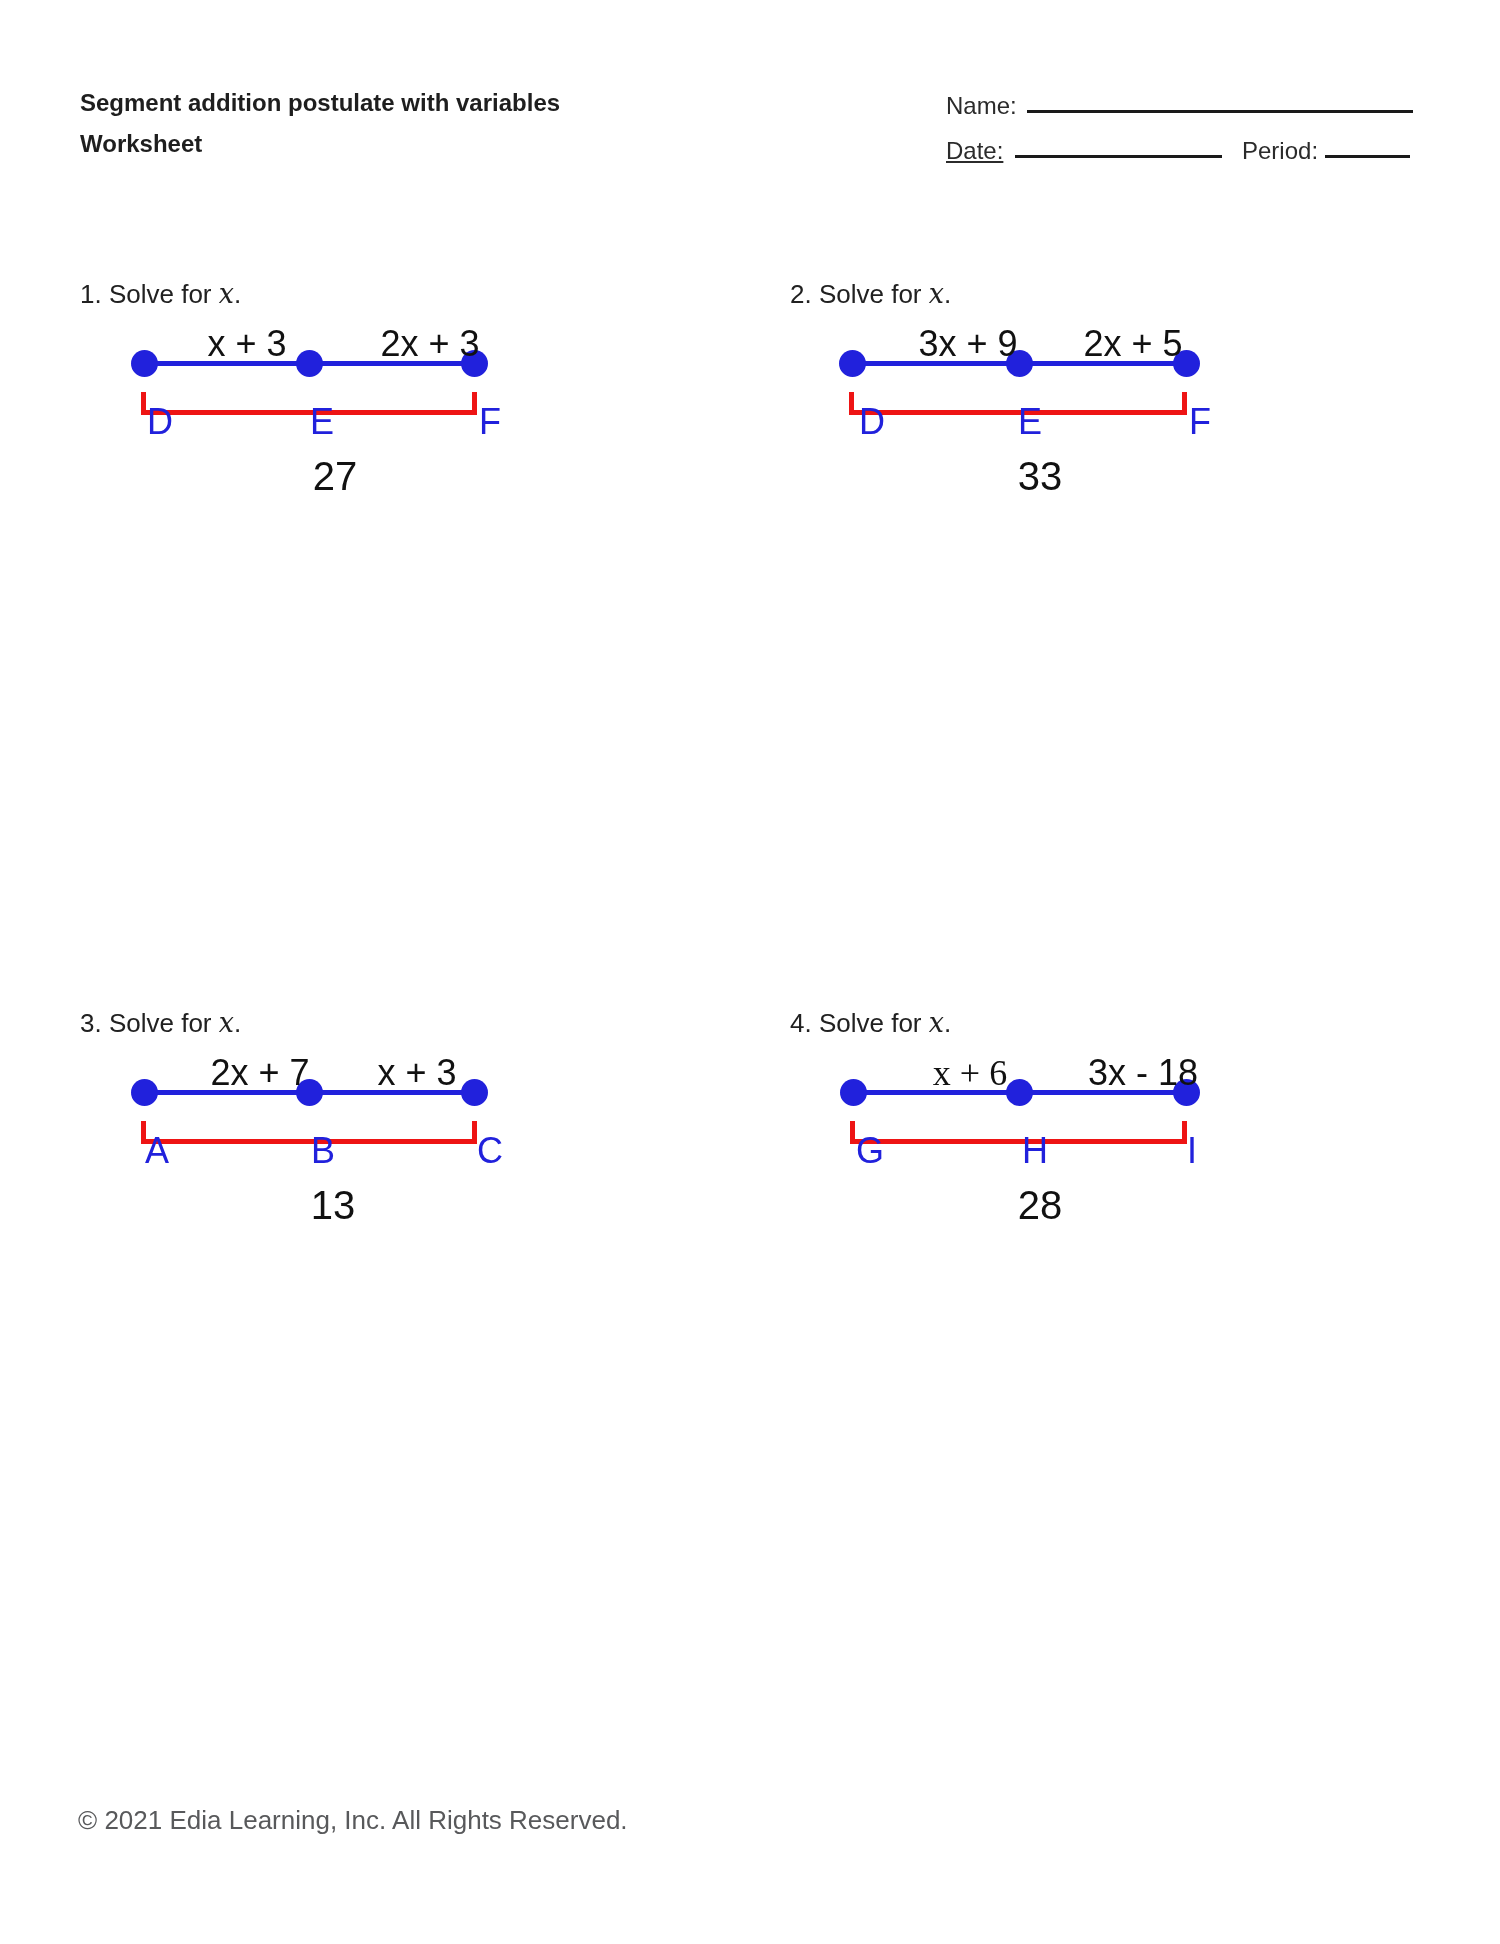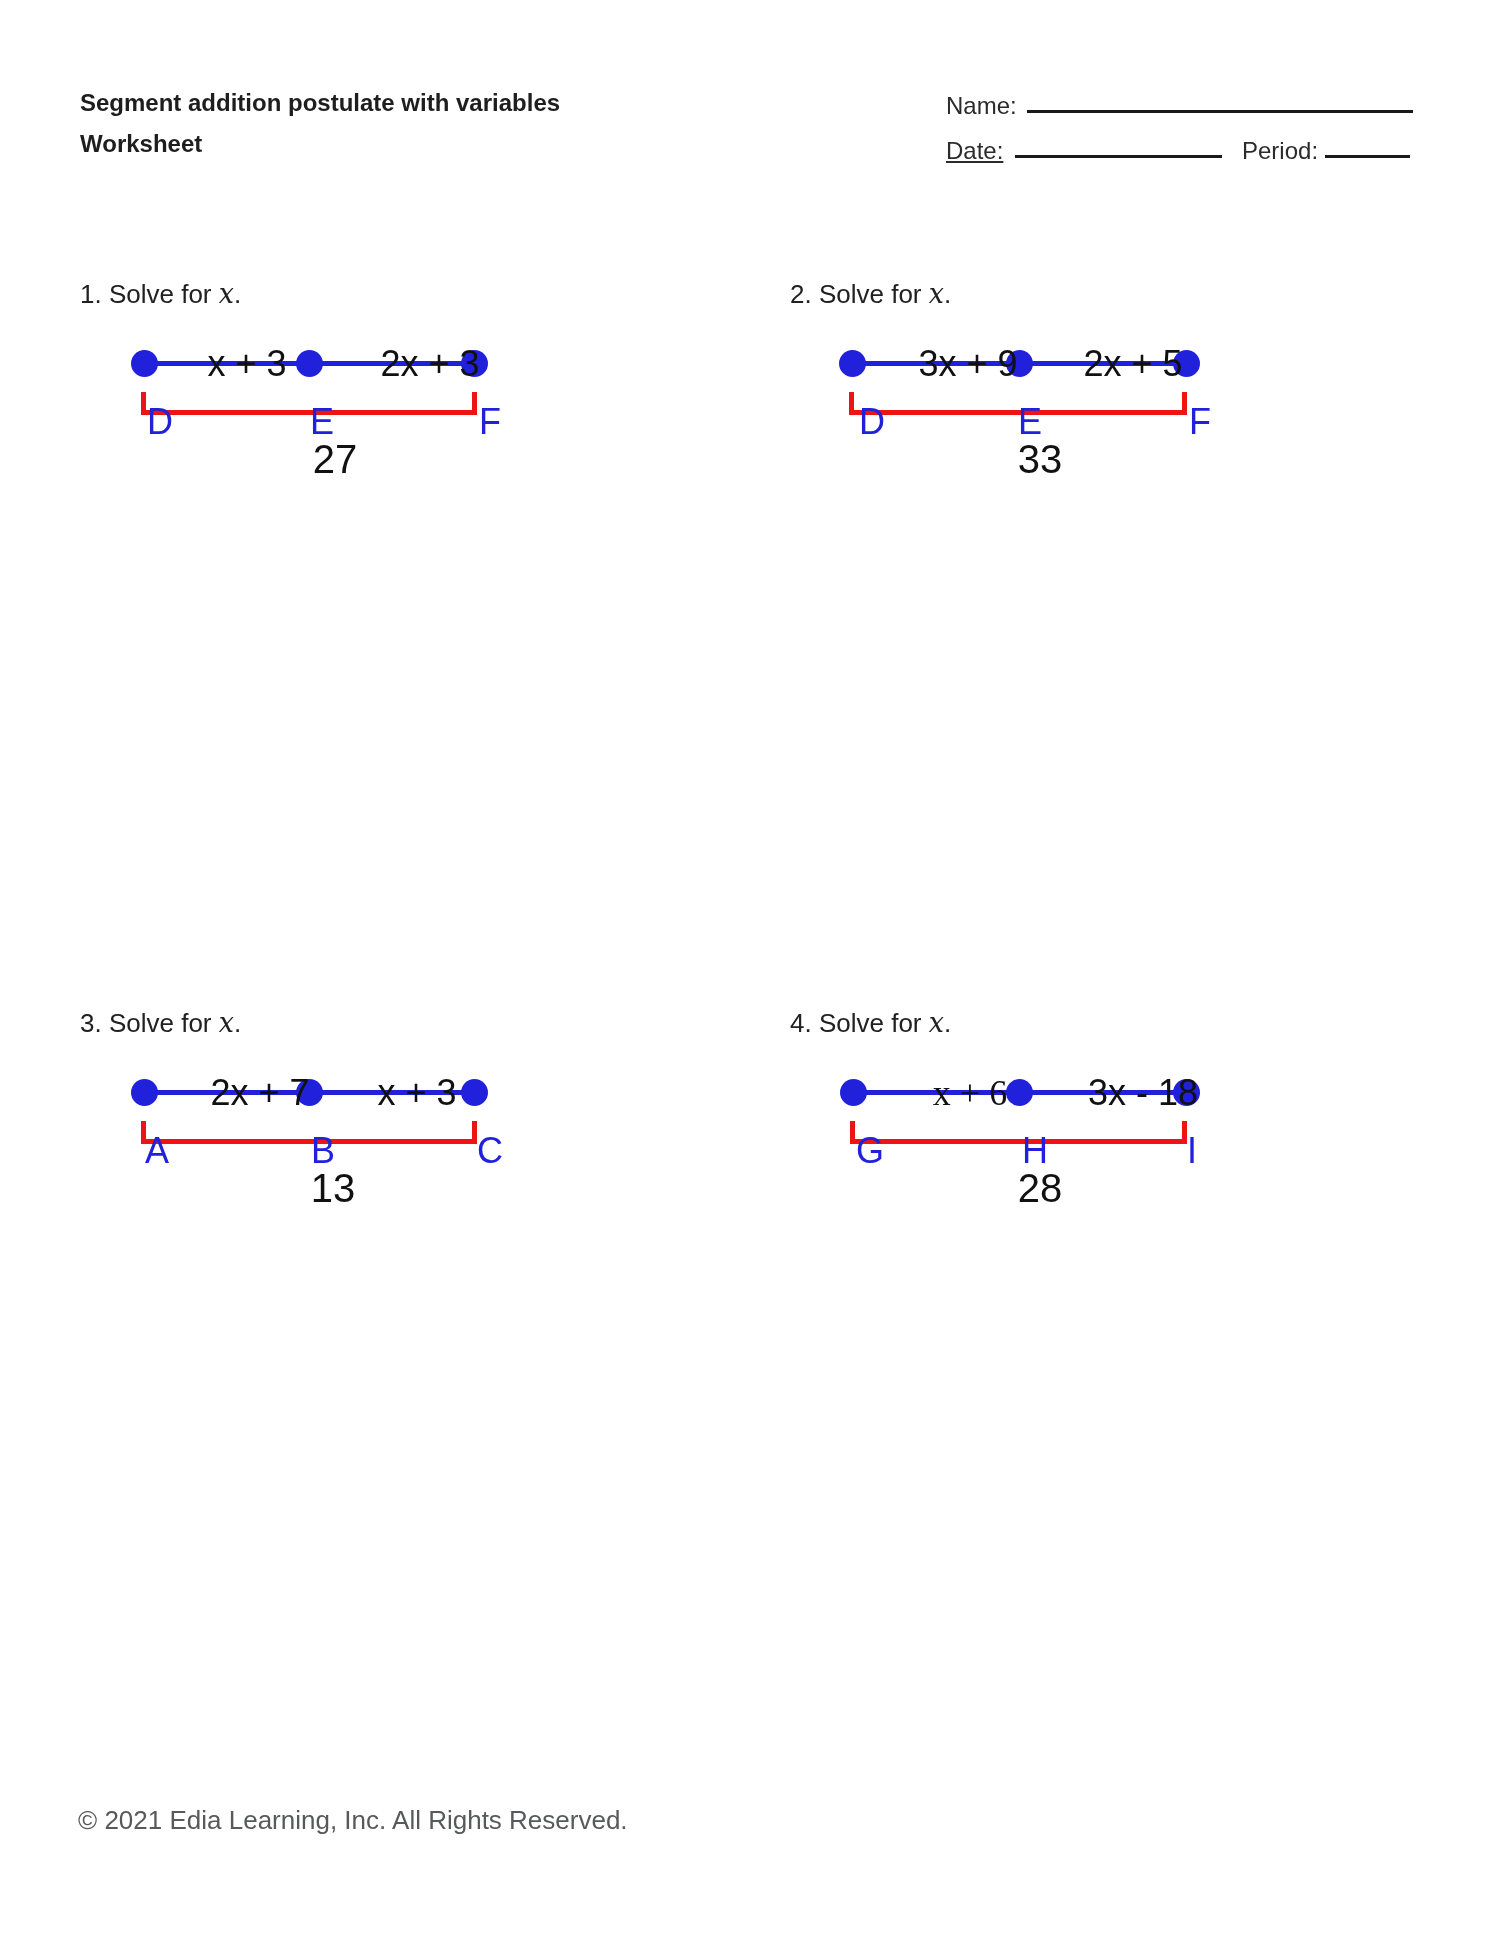--- a/index.html
+++ b/index.html
@@ -23,34 +23,34 @@
   .field-line { position: absolute; height: 3px; background: #1a1a1a; }
 
   
   .problem { position: absolute; width: 540px; height: 235px; }
   .prompt { position: absolute; left: 0; top: 0; font-size: 26px; color: #212121; white-space: nowrap; }
   .mathx { font-family: "DejaVu Serif", serif; font-style: italic; font-size: 27px; }
   .seg-line { position: absolute; top: 83px; height: 5px; background: var(--blue); border-radius: 2px; }
   .dot { position: absolute; top: 72px; width: 27px; height: 27px; border-radius: 50%; background: var(--blue); }
   .seg-label {
     position: absolute; top: 48px; transform: translateX(-50%);
-    font-size: 36px; line-height: 36px; color: #111; white-space: nowrap; margin-top: 20px;
+    font-size: 36px; line-height: 36px; color: #111; white-space: nowrap;
   }
   .bracket {
     position: absolute; top: 114px; height: 23px;
     border-left: 5px solid var(--red);
     border-right: 5px solid var(--red);
     border-bottom: 5px solid var(--red);
   }
   .pt-label {
     position: absolute; top: 126px; transform: translateX(-50%);
     font-size: 36px; line-height: 36px; color: var(--blue);
   }
   .total {
-    position: absolute; top: 161px; transform: translateX(-50%);
+    position: absolute; top: 178px; transform: translateX(-50%);
     font-size: 40px; line-height: 40px; color: #111;
   }
 
   
   .footer {
     position: absolute; left: 78px; top: 1800px;
     font-size: 26px; line-height: 40px; color: var(--gray);
   }
 </style>
 </head>

